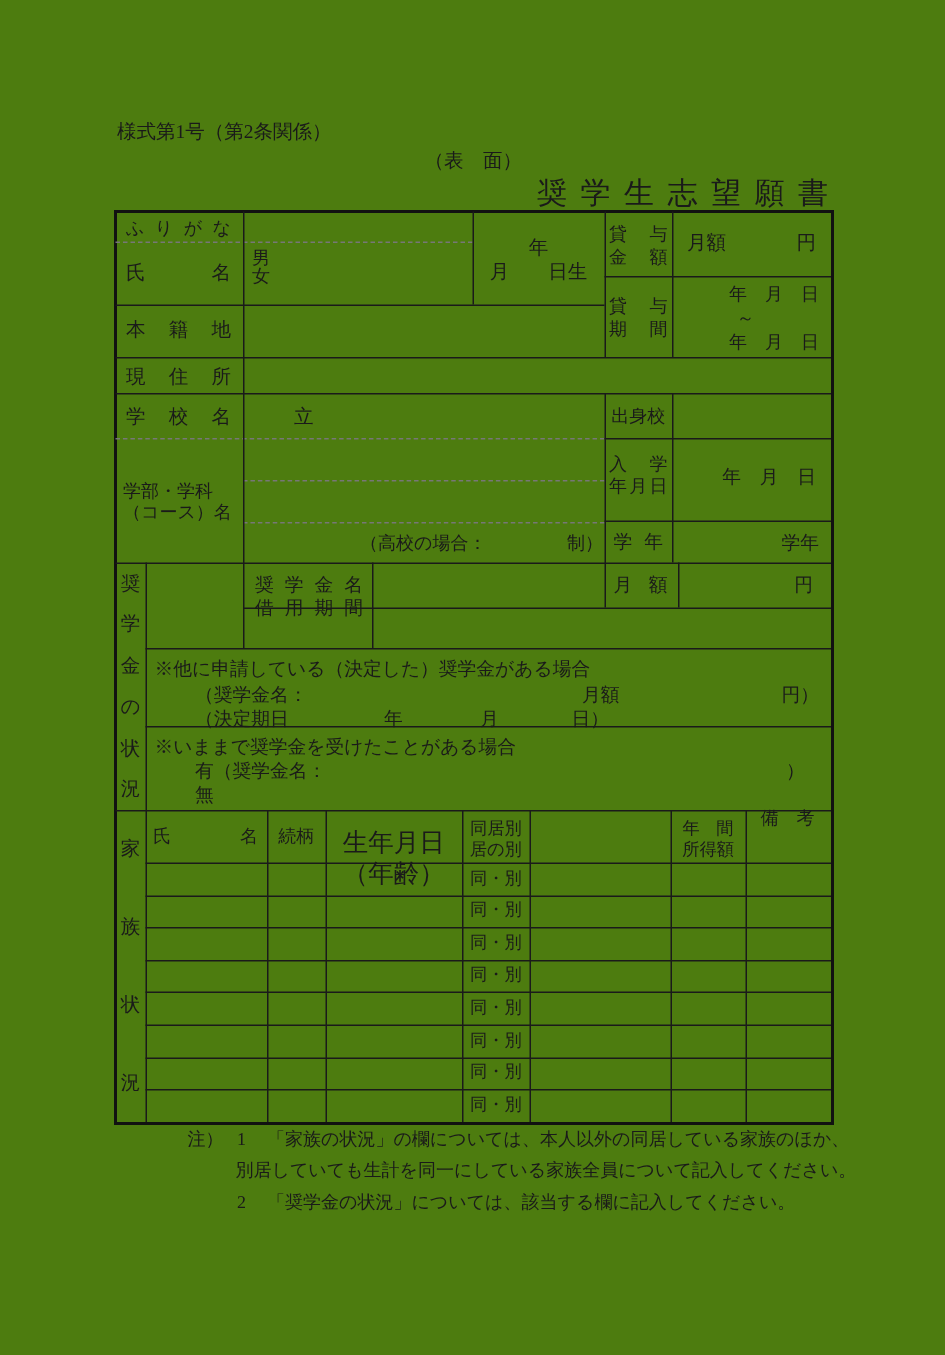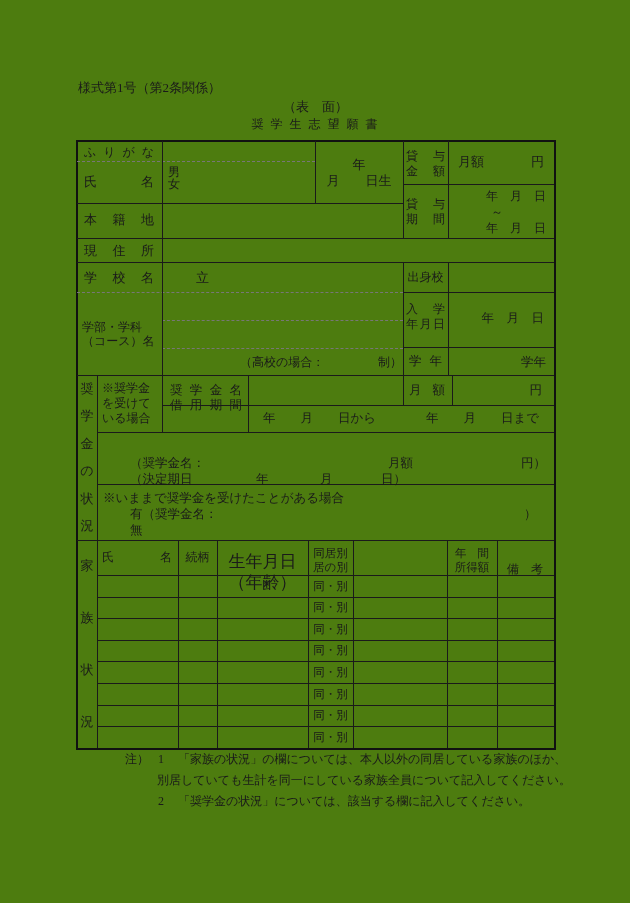--- a/index.html
+++ b/index.html
@@ -7,21 +7,21 @@
         font-family:"Liberation Serif","DejaVu Serif",serif;color:#1a1a1a;font-size:13px;line-height:1.25;}
   .abs{position:absolute;}
   .hl{position:absolute;height:0;border-top:1px solid #1a1a1a;}
   .hd{position:absolute;height:0;border-top:1px dashed #777;}
   .vl{position:absolute;width:0;border-left:1px solid #1a1a1a;}
   .outer{position:absolute;left:76px;top:140px;width:476px;height:606px;border:2px solid #111;}
   .jl{text-align:justify;text-align-last:justify;}
   .ctr{text-align:center;}
   .rt{text-align:right;}
   .vert{display:flex;flex-direction:column;justify-content:space-around;align-items:center;}
-  .f14{font-size:12px;} .f125{font-size:12.5px;} .f12{font-size:12px;} .f115{font-size:11.5px;} .f11{font-size:17px;}
+  .f14{font-size:20px;text-align:right;} .f125{font-size:12.5px;} .f12{font-size:12px;} .f115{font-size:11.5px;} .f11{font-size:17px;}
   .row{display:flex;justify-content:space-between;align-items:center;}
   .in{position:absolute;background:transparent;}
   i{display:block;font-style:normal;}
 </style>
 </head>
 <body>
 
 <div class="page">
 
   <div class="abs" style="left:78px;top:80px;">様式第1号（第2条関係）</div>
@@ -117,27 +117,26 @@
   <div class="abs rt f125" style="left:448px;top:355px;width:98px;">学年</div>
 
   <div class="abs vert" style="left:77px;top:375px;width:20px;height:165px;">
     <span>奨</span>
     <span>学</span>
     <span>金</span>
     <span>の</span>
     <span>状</span>
     <span>況</span>
   </div>
-  <div class="abs f12" style="left:102px;top:381px;width:58px;line-height:15px;">※奨学金を受けている場合</div>
   <div class="abs jl f125" style="left:170px;top:383px;width:72px;">奨 学 金 名</div>
   <div class="abs jl f125" style="left:409px;top:383px;width:36px;">月 額</div>
   <div class="abs rt f125" style="left:452px;top:383px;width:90px;">円</div>
   <div class="abs jl f125" style="left:170px;top:398px;width:72px;">借 用 期 間</div>
-  <div class="abs ctr f125" style="left:248px;top:411px;width:306px;">年　　月　　日から　　　　年　　月　　日まで</div>
 
+  <div class="abs f125" style="left:103px;top:439px;">※他に申請している（決定した）奨学金がある場合</div>
   <div class="abs f125" style="left:130px;top:456px;">（奨学金名：</div>
   <div class="abs f125" style="left:388px;top:456px;">月額</div>
   <div class="abs f125" style="left:521px;top:456px;">円）</div>
   <div class="abs f125" style="left:130px;top:472px;">（決定期日</div>
   <div class="abs f125" style="left:256px;top:472px;">年</div>
   <div class="abs f125" style="left:320px;top:472px;">月</div>
   <div class="abs f125" style="left:381px;top:472px;">日）</div>
 
   <div class="abs f125" style="left:103px;top:491px;">※いままで奨学金を受けたことがある場合</div>
   <div class="abs f125" style="left:130px;top:507px;">有（奨学金名：</div>
@@ -154,21 +153,21 @@
   <div class="abs ctr f12" style="left:178px;top:550px;width:39px;">続柄</div>
   <div class="abs ctr f11" style="left:217px;top:551px;width:91px;">生年月日（年齢）</div>
   <div class="abs ctr f115" style="left:308px;top:546px;width:45px;line-height:14px;">
     <div>同居別</div>
     <div>居の別</div>
   </div>
   <div class="abs f115" style="left:447px;top:546px;width:50px;line-height:14px;">
     <div class="jl" style="padding:0 8px;">年 間</div>
     <div class="ctr">所得額</div>
   </div>
-  <div class="abs jl f12" style="left:507px;top:562px;width:36px;">備 考</div>
+  <div class="abs jl f12" style="left:507px;top:538px;width:36px;">備 考</div>
 
   <div class="abs ctr f115" style="left:308px;top:579px;width:45px;">同・別</div>
   <div class="abs ctr f115" style="left:308px;top:600px;width:45px;">同・別</div>
   <div class="abs ctr f115" style="left:308px;top:622px;width:45px;">同・別</div>
   <div class="abs ctr f115" style="left:308px;top:643px;width:45px;">同・別</div>
   <div class="abs ctr f115" style="left:308px;top:665px;width:45px;">同・別</div>
   <div class="abs ctr f115" style="left:308px;top:687px;width:45px;">同・別</div>
   <div class="abs ctr f115" style="left:308px;top:708px;width:45px;">同・別</div>
   <div class="abs ctr f115" style="left:308px;top:730px;width:45px;">同・別</div>
 

